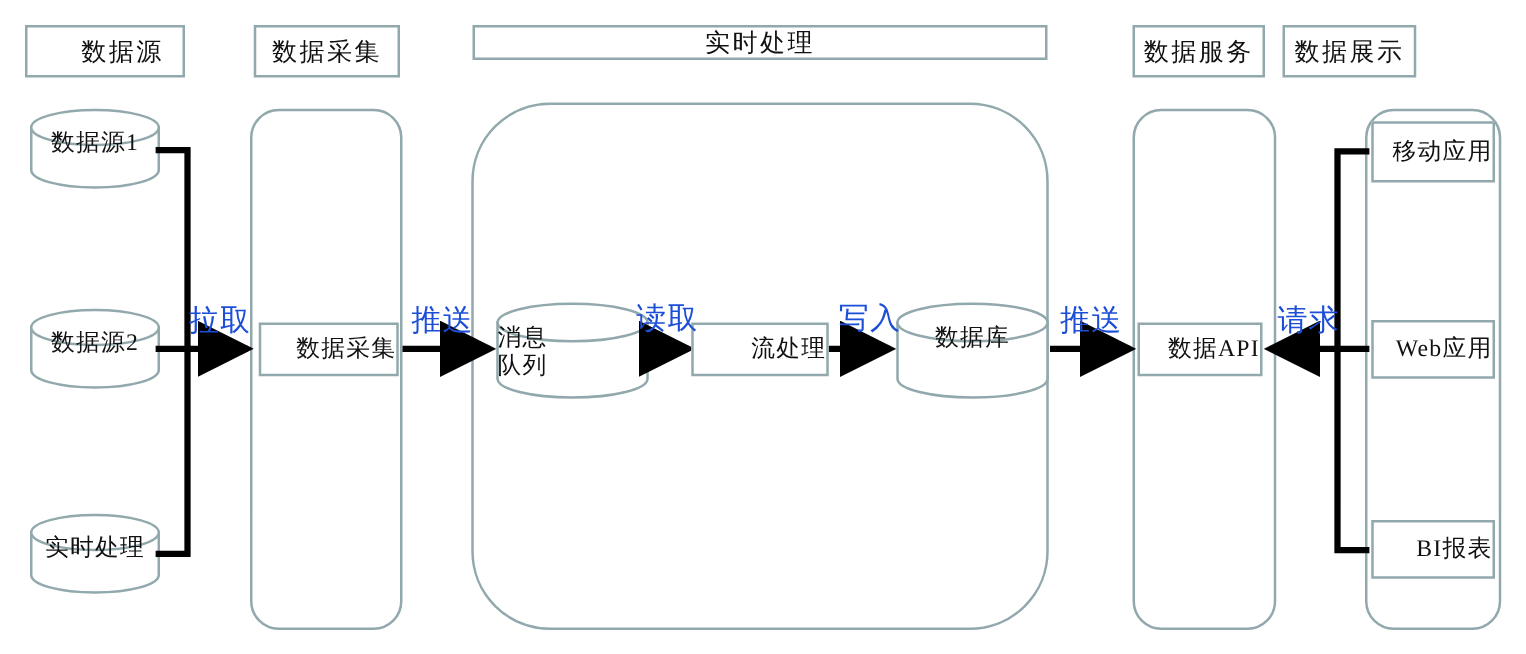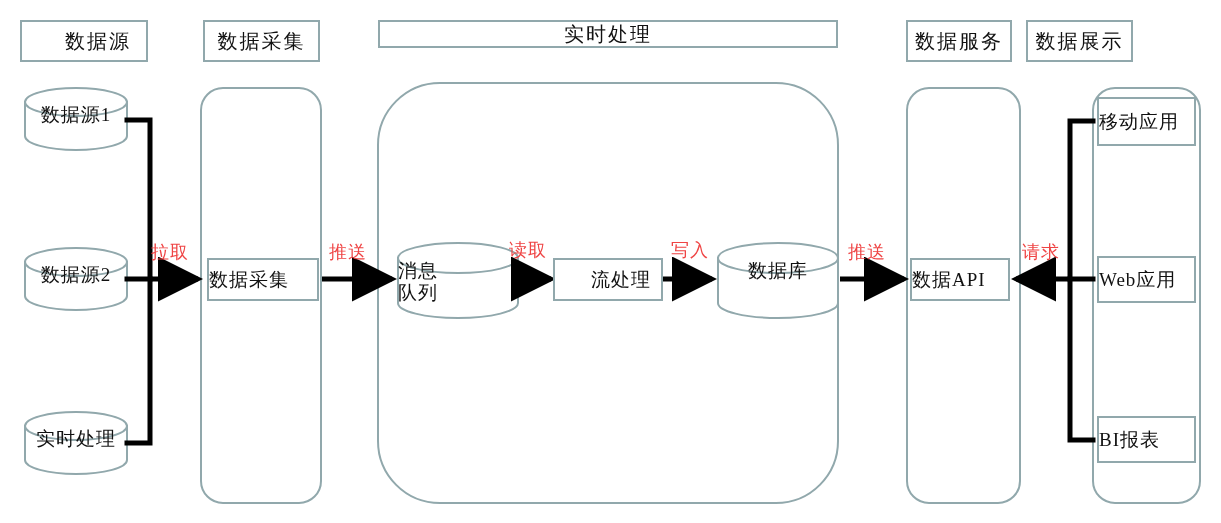--- a/index.html
+++ b/index.html
@@ -37,21 +37,21 @@
     letter-spacing: 2px;
     z-index: 6;
   }
   .node-box {
     position: absolute;
     box-sizing: border-box;
     border: 2px solid #91a8ac;
     background: #ffffff;
     display: flex;
     align-items: center;
-    justify-content: flex-start;
+    justify-content: flex-end;
     text-align: center;
     font-size: 19px;
     color: #111111;
     line-height: 1.15;
     letter-spacing: 1px;
     z-index: 6;
   }
   .cyl-label {
     position: absolute;
     display: flex;
@@ -60,22 +60,22 @@
     text-align: center;
     font-size: 19px;
     color: #111111;
     line-height: 1.15;
     letter-spacing: 1px;
     z-index: 6;
     pointer-events: none;
   }
   .edge-label {
     position: absolute;
-    font-size: 18px;
-    color: #ef4444;
+    font-size: 24px;
+    color: #1d4ed8;
     letter-spacing: 1px;
     white-space: nowrap;
     z-index: 7;
     background: transparent;
   }
 </style>
 </head>
 <body>
 
 <div id="diagram-root">

